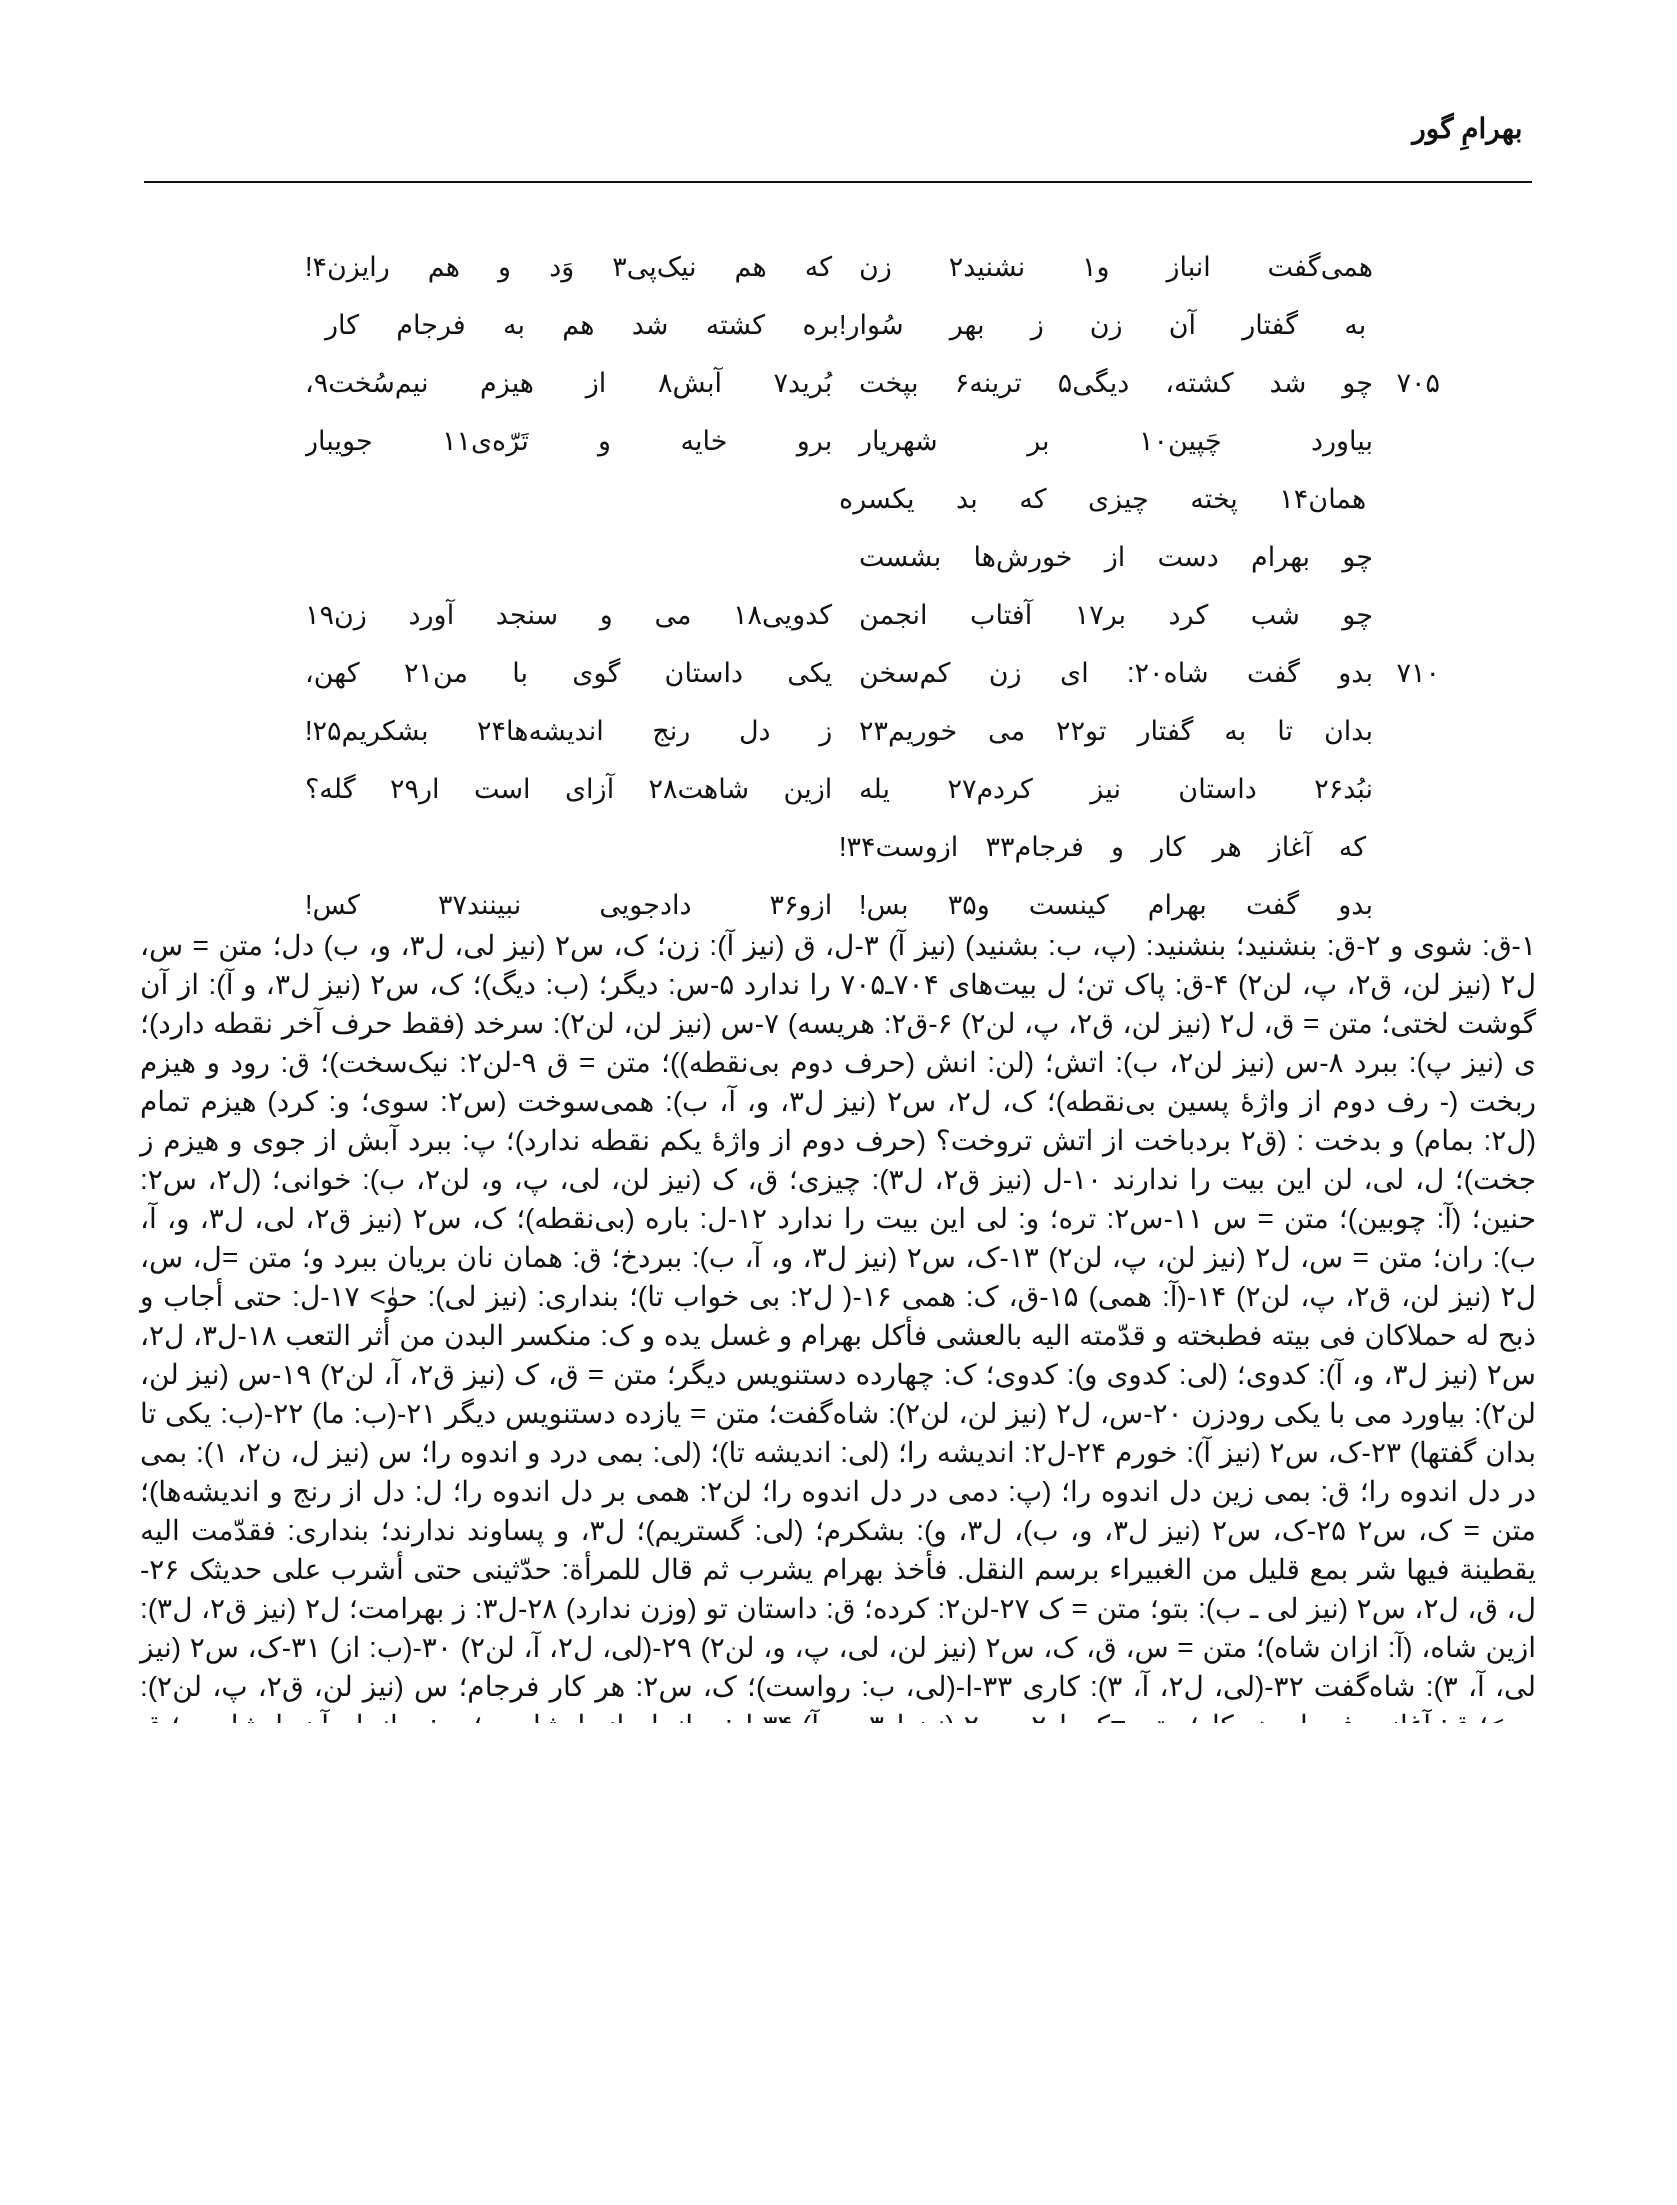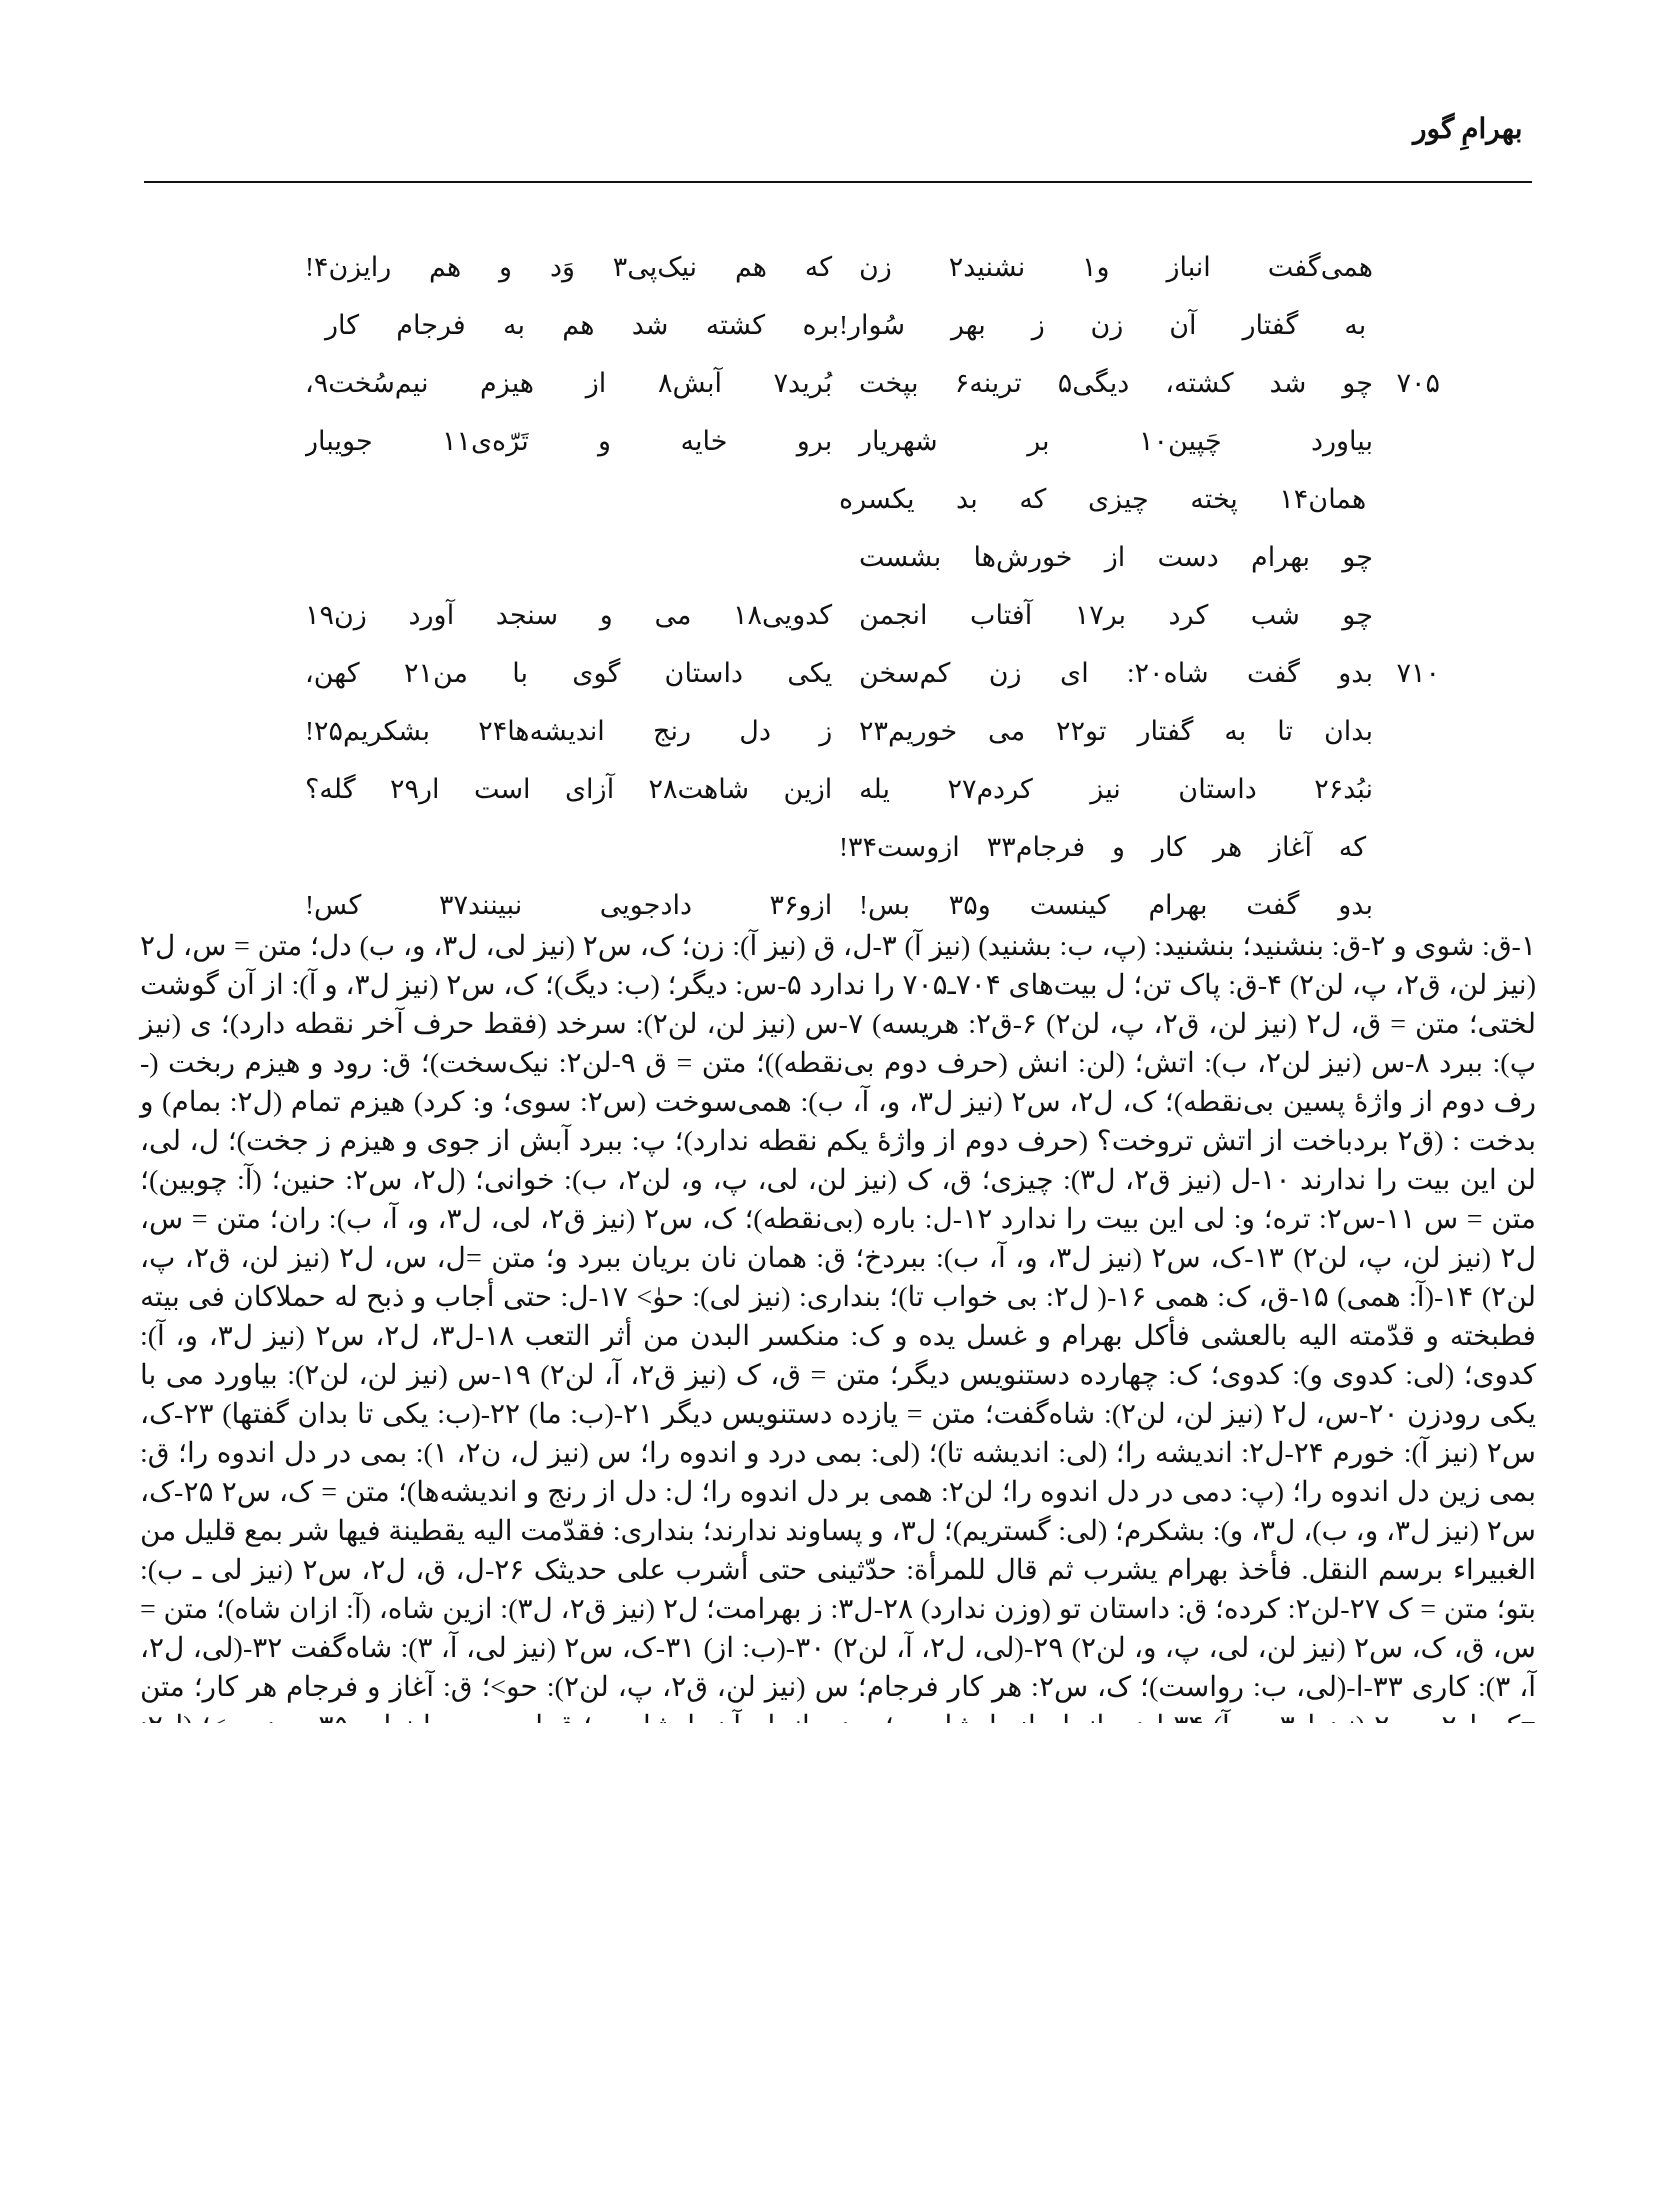--- a/index.html
+++ b/index.html
@@ -7,21 +7,21 @@
     margin: 0;
     padding: 0;
     background: #ffffff;
   }
   .page {
     position: relative;
     width: 1678px;
     height: 1723px;
     background: #ffffff;
     margin: 0 auto;
-    font-family: Liberation Serif, serif;
+    font-family: Liberation Sans, sans-serif;
     color: #111111;
     direction: rtl;
     overflow: hidden;
   }
 
   
   .header-zone {
     position: absolute;
     top: 115px;
     right: 145px;

